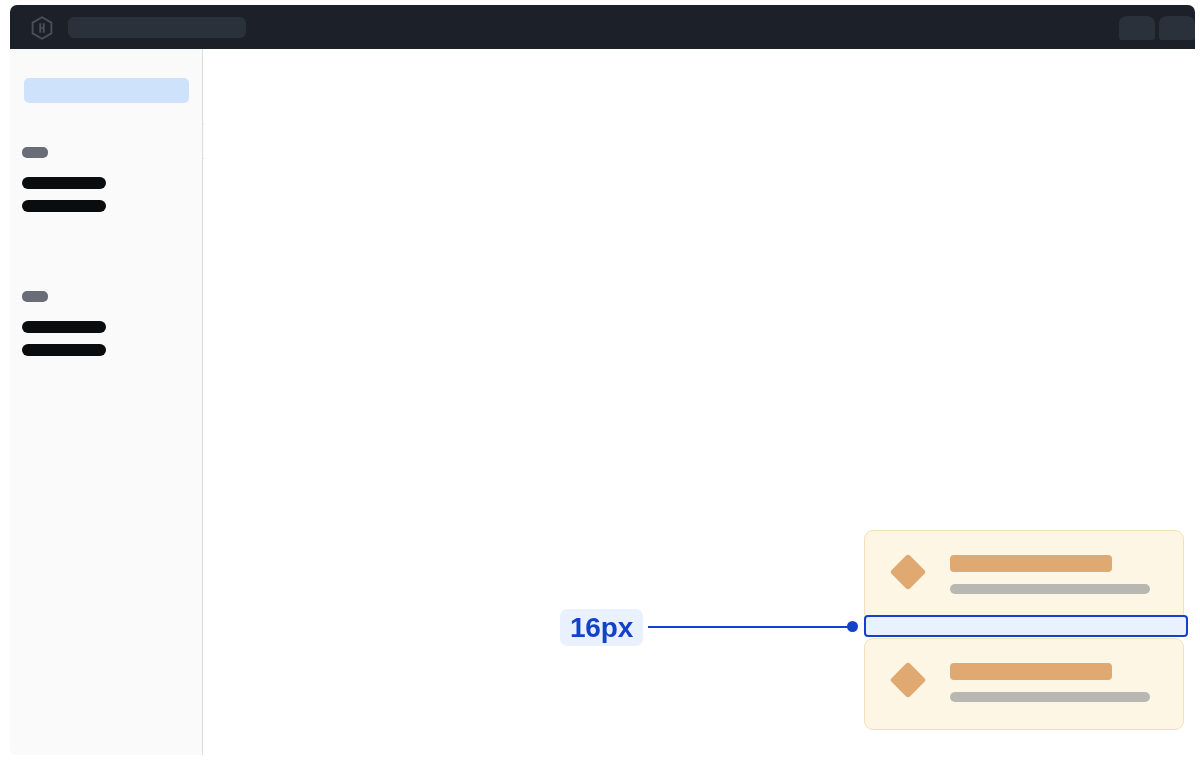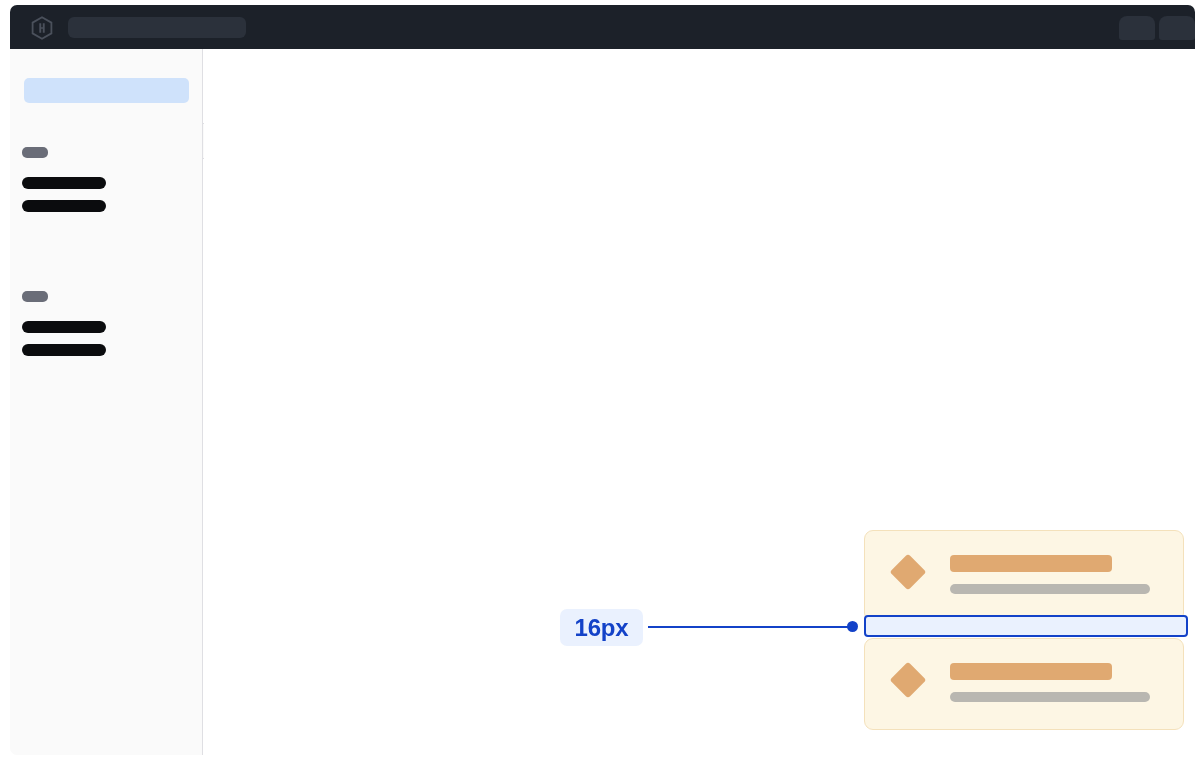--- a/index.html
+++ b/index.html
@@ -208,21 +208,21 @@
     width: 83px;
     height: 37px;
     background: #eaf1fe;
     border-radius: 7px;
     display: flex;
     align-items: center;
     justify-content: center;
   }
   .measure-label-text {
     color: #1342c8;
-    font-size: 24px;
+    font-size: 28px;
     font-weight: bold;
     font-family: "Liberation Sans", sans-serif;
     letter-spacing: -0.2px;
   }
 </style>
 </head>
 <body>
 
 <div id="app-window">
 

